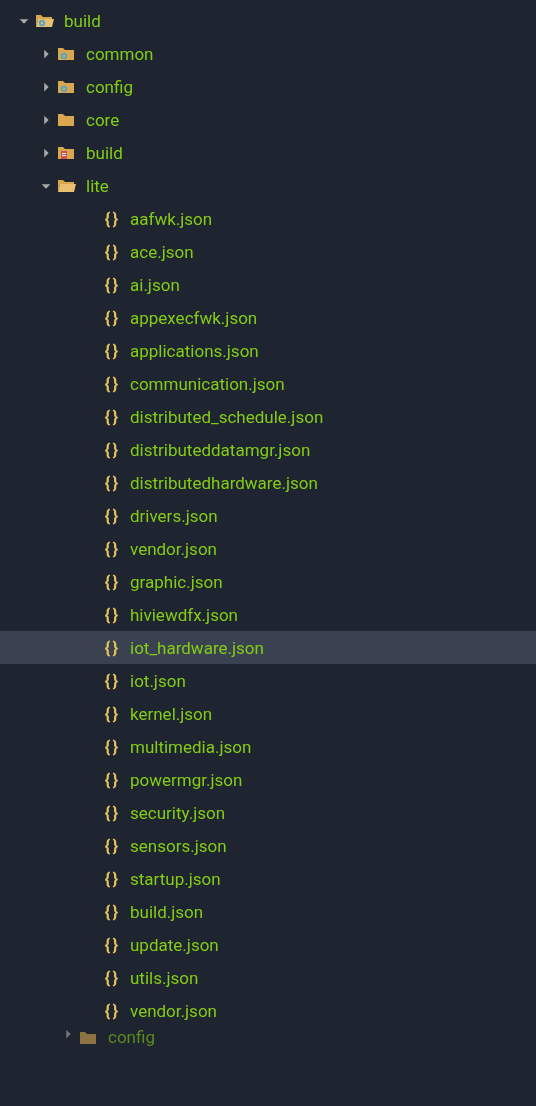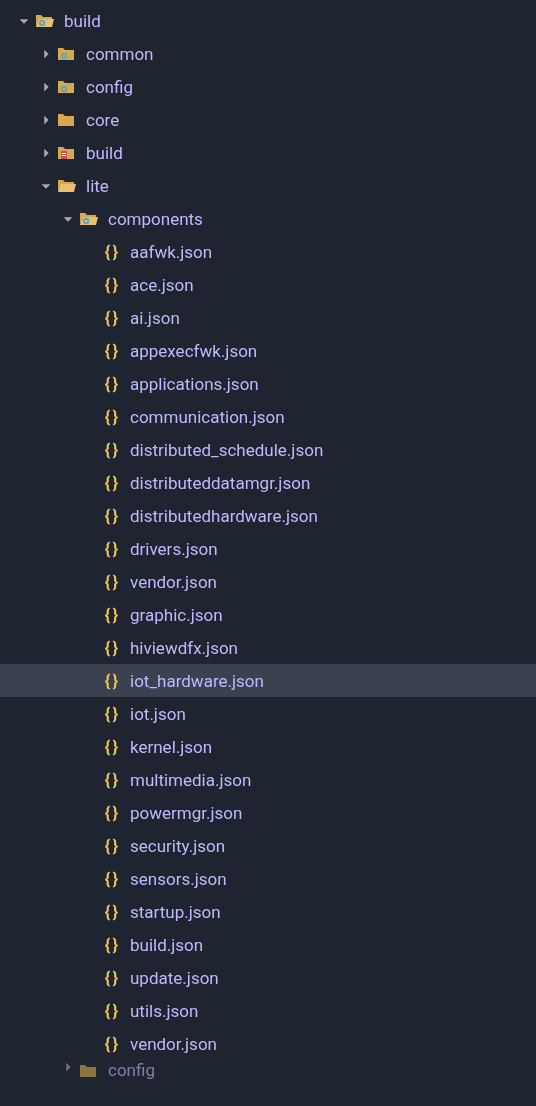--- a/index.html
+++ b/index.html
@@ -48,21 +48,21 @@
     .icon {
       width: 22px;
       height: 22px;
       margin-right: 8px;
       display: flex;
       align-items: center;
       justify-content: center;
       flex-shrink: 0;
     }
     .label {
-      color: #c4b5fd;
+      color: #84cc16;
       font-size: 17px;
     }
     .folder-icon svg {
       width: 20px;
       height: 18px;
     }
     .json-icon {
       color: #e8c35a;
       font-weight: bold;
       font-size: 17px;
@@ -166,37 +166,20 @@
         </div>
         <span class="icon folder-icon">
           <svg viewBox="0 0 20 18">
             <path d="M1 3 L6 3 L8 5 L17 5 L17 7 L3 7 L1 15 Z" fill="#d9a84e"></path>
             <path d="M3 7 L19 7 L17 15 L1 15 Z" fill="#e8c070"></path>
           </svg>
         </span>
         <span class="label">lite</span>
       </div>
       <div class="row">
-        <div class="indent" style="width: 58px;"></div>
-        <div class="twisty">
-          <svg viewBox="0 0 16 16">
-            <path transform="rotate(90 8 8)" d="M6 3 L11 8 L6 13 Z"></path>
-          </svg>
-        </div>
-        <span class="icon folder-icon">
-          <svg viewBox="0 0 20 18">
-            <path d="M1 3 L6 3 L8 5 L17 5 L17 7 L3 7 L1 15 Z" fill="#d9a84e"></path>
-            <path d="M3 7 L19 7 L17 15 L1 15 Z" fill="#e8c070"></path>
-            <circle cx="7" cy="11" r="3.2" fill="#5aa6c4"></circle>
-            <circle cx="7" cy="11" r="1.2" fill="#e8c070"></circle>
-          </svg>
-        </span>
-        <span class="label">components</span>
-      </div>
-      <div class="row">
         <div class="indent" style="width: 80px;"></div>
         <div class="twisty"></div>
         <span class="icon json-icon">{ }</span>
         <span class="label">aafwk.json</span>
       </div>
       <div class="row">
         <div class="indent" style="width: 80px;"></div>
         <div class="twisty"></div>
         <span class="icon json-icon">{ }</span>
         <span class="label">ace.json</span>

